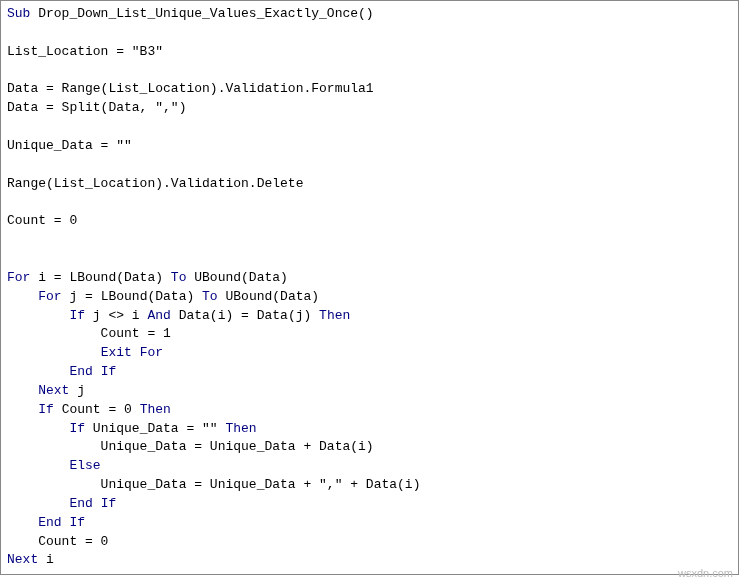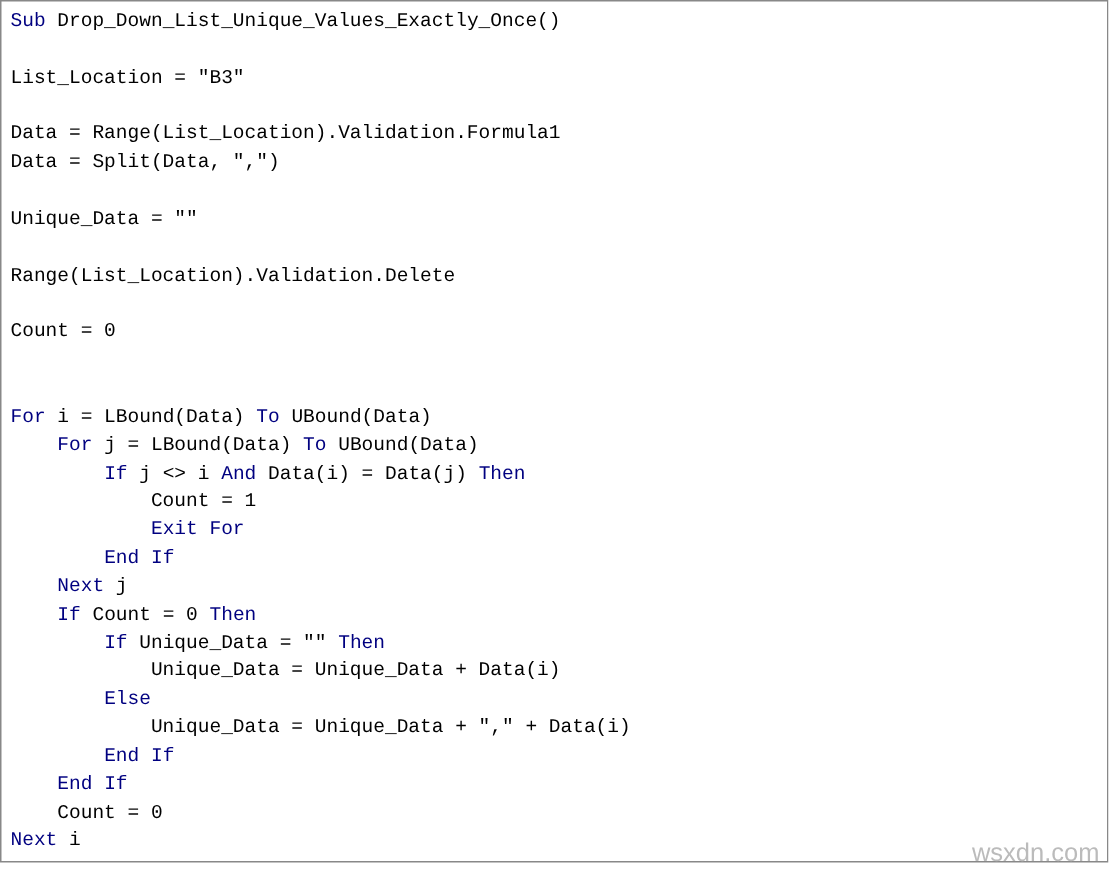--- a/index.html
+++ b/index.html
@@ -29,21 +29,21 @@
       color: #000080;
     }
     .txt {
       color: #000000;
     }
     .watermark {
       position: absolute;
       bottom: 2px;
       right: 6px;
       font-family: Arial, sans-serif;
-      font-size: 17px;
+      font-size: 11px;
       color: #bbb;
     }
   </style>
 </head>
 <body>
 
 <div class="code-container"><span class="kw">Sub</span><span class="txt"> Drop_Down_List_Unique_Values_Exactly_Once()</span>
 
 <span class="txt">List_Location = "B3"</span>
 

